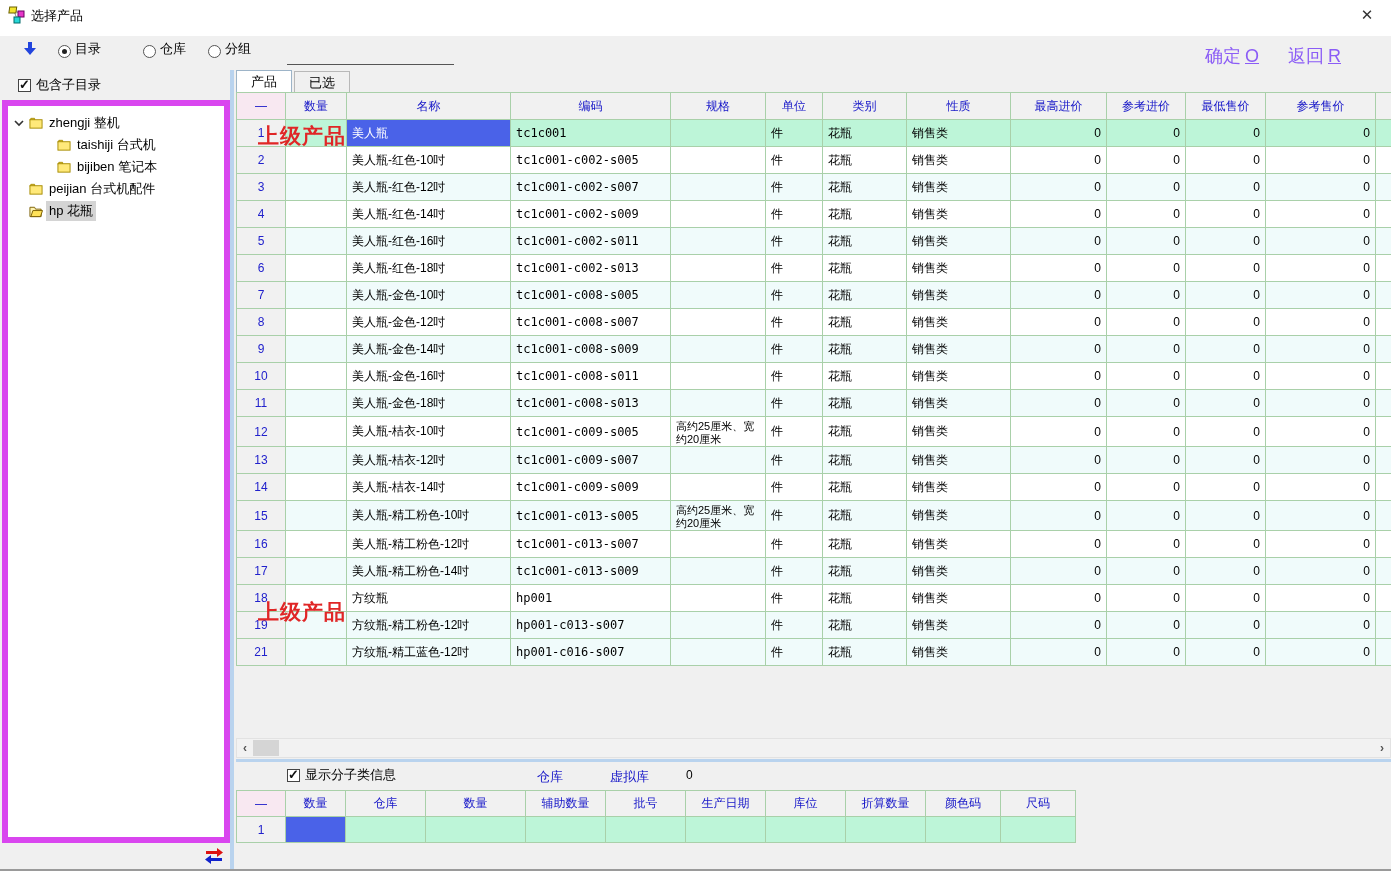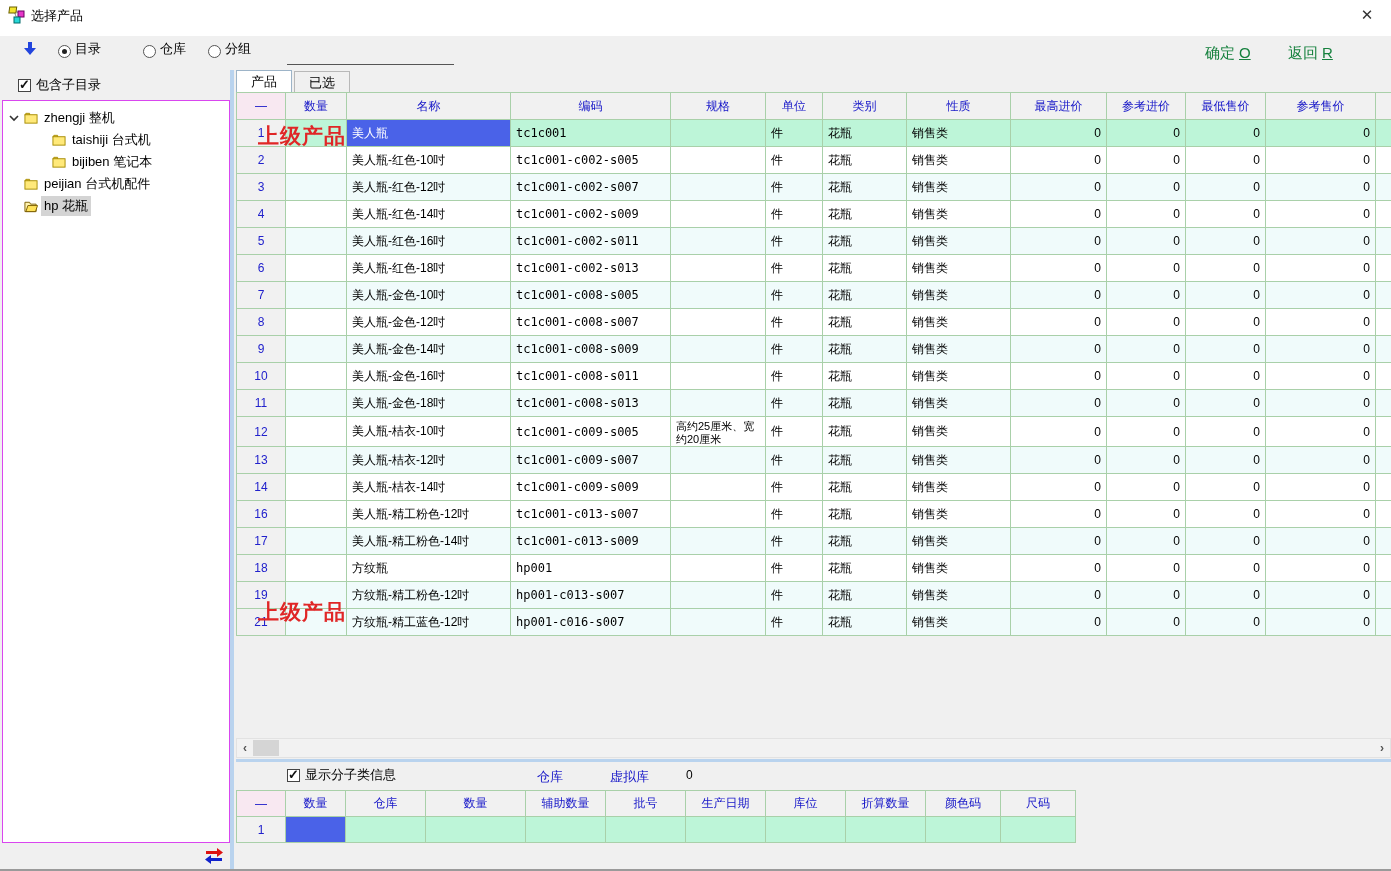--- a/index.html
+++ b/index.html
@@ -16,32 +16,32 @@
   .titlebar .title{position:absolute;left:31px;top:7px;font-size:13px;color:#000;}
   .close-btn{position:absolute;right:10px;top:3px;width:28px;height:24px;text-align:center;
     line-height:24px;font-size:15px;color:#333;cursor:default;}
   
   .arrow-btn{position:absolute;left:22px;top:40px;width:18px;height:18px;}
   .radio-item{position:absolute;top:42px;height:16px;display:flex;align-items:flex-end;gap:4px;font-size:13px;}
   .radio{width:13px;height:13px;border:1px solid #555;border-radius:50%;background:#fff;position:relative;box-sizing:border-box;}
   .radio.sel::after{content:"";position:absolute;left:3px;top:3px;width:5px;height:5px;border-radius:50%;background:#222;}
   .search-input{position:absolute;left:287px;top:46px;width:163px;height:16px;border:none;
     border-bottom:1px solid #555;background:transparent;outline:none;font-size:12px;}
-  .link{position:absolute;top:44px;font-size:15px;color:#15803d;cursor:default;white-space:nowrap;}
+  .link{position:absolute;top:44px;font-size:18px;color:#8b5cf6;cursor:default;white-space:nowrap;}
   .link .key{text-decoration:underline;margin-left:4px;}
   .link-ok{left:1205px;}
   .link-back{left:1288px;}
   
   .cb-row{display:flex;align-items:center;gap:5px;font-size:13px;}
   .cb{width:13px;height:13px;border:1px solid #444;background:#fff;display:inline-block;position:relative;box-sizing:border-box;flex:none;}
   .cb.on::after{content:"✓";position:absolute;left:0px;top:-3px;font-size:13px;font-weight:bold;color:#111;}
   .include-sub{position:absolute;left:18px;top:76px;}
   
   .left-panel{position:absolute;left:2px;top:100px;width:228px;height:743px;background:#fff;
-    border:1px solid #d946ef;box-sizing:border-box;overflow:hidden;}
+    border:6px solid #d946ef;box-sizing:border-box;overflow:hidden;}
   .tree{padding:6px 0 0 4px;}
   .tree-row{height:22px;display:flex;align-items:center;gap:3px;font-size:13px;white-space:nowrap;cursor:default;}
   .tree-row .tw{width:14px;height:14px;flex:none;display:flex;align-items:center;justify-content:center;}
   .tree-row.lvl1{padding-left:28px;}
   .tree-row .lbl{padding:1px 3px;}
   .tree-row.sel .lbl{background:#d4d4d4;}
   
   .split-v{position:absolute;left:230px;top:70px;width:4px;height:801px;background:#b9d3ee;}
   .split-h{position:absolute;left:236px;top:759px;width:1155px;height:3px;background:#b9d3ee;}
   
@@ -444,20 +444,37 @@
           <td></td>
           <td>件</td>
           <td>花瓶</td>
           <td>销售类</td>
           <td class="r">0</td>
           <td class="r">0</td>
           <td class="r">0</td>
           <td class="r">0</td>
           <td></td>
         </tr>
+        <tr class="alt">
+          <td class="num">15</td>
+          <td></td>
+          <td>美人瓶-精工粉色-10吋</td>
+          <td class="code">tc1c001-c013-s005</td>
+          <td>
+            <div class="spec">高约25厘米、宽约20厘米</div>
+          </td>
+          <td>件</td>
+          <td>花瓶</td>
+          <td>销售类</td>
+          <td class="r">0</td>
+          <td class="r">0</td>
+          <td class="r">0</td>
+          <td class="r">0</td>
+          <td></td>
+        </tr>
         <tr class="plain">
           <td class="num">16</td>
           <td></td>
           <td>美人瓶-精工粉色-12吋</td>
           <td class="code">tc1c001-c013-s007</td>
           <td></td>
           <td>件</td>
           <td>花瓶</td>
           <td>销售类</td>
           <td class="r">0</td>

